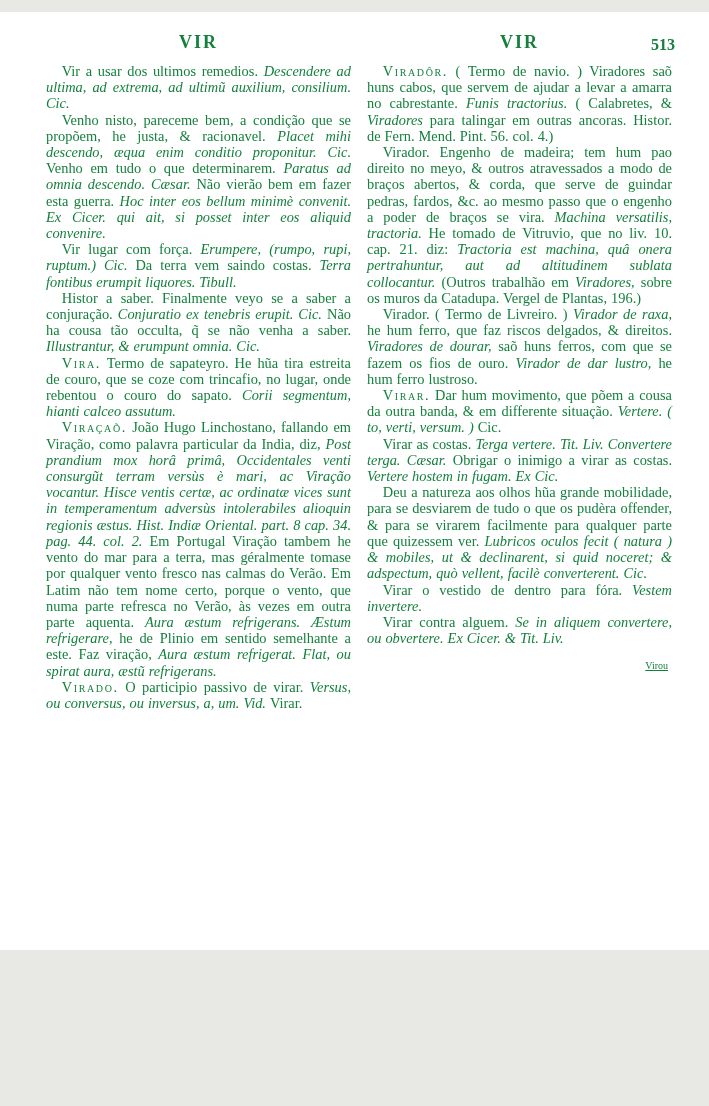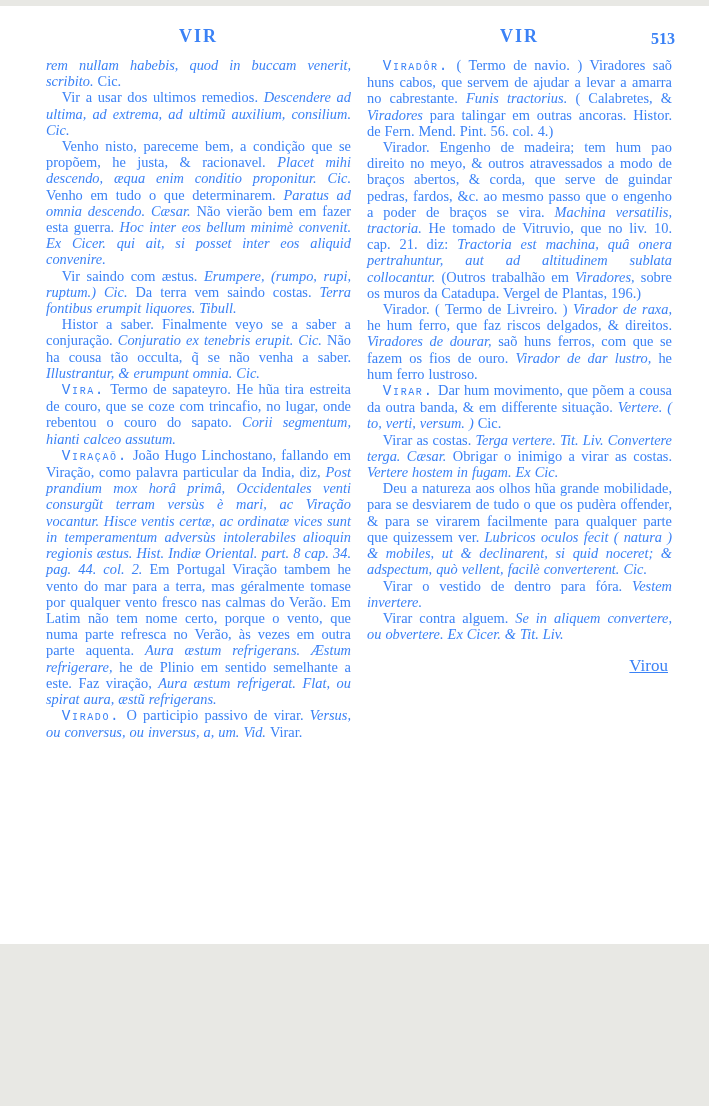--- a/index.html
+++ b/index.html
@@ -1,23 +1,23 @@
 <!DOCTYPE html>
 <html><head>
 <meta charset="utf-8">
 <style>
   * { margin: 0; padding: 0; box-sizing: border-box; }
   html, body { background: #e8e8e4; }
   .page {
     position: relative;
     width: 709px;
     height: 938px;
-    margin: 6px auto;
+    margin: 12px auto;
     background: #ffffff;
-    color: #3b82f6;
+    color: #15803d;
     font-family: "Liberation Serif", "DejaVu Serif", serif;
     overflow: hidden;
   }
   .header {
     position: relative;
     display: flex;
     padding: 20px 28px 6px 46px;
   }
   .running-title {
     flex: 0 0 305px;
@@ -44,46 +44,45 @@
   }
   .column.left { margin-right: 16px; }
   .para {
     font-size: 14.4px;
     line-height: 16.2px;
     text-indent: 1.1em;
     word-spacing: 0.4px;
   }
   .para.no-indent { text-indent: 0; }
   .seg-i { font-style: italic; }
-  .seg-sc { font-variant: small-caps; letter-spacing: 1.6px; font-family: Liberation Mono, monospace; }
+  .seg-sc { font-variant: small-caps; letter-spacing: 1.6px; }
   .catchword {
     text-align: right;
-    font-size: 17px;
+    font-size: 10px;
     margin-top: 14px;
     padding-right: 4px;
     text-decoration: underline;
   }
 </style>
 </head>
 <body>
 
 <div class="page">
 
   <div class="header">
     <div class="running-title left">VIR</div>
     <div class="running-title right">VIR</div>
     <div class="page-number">513</div>
   </div>
 
   <div class="columns">
     <div class="column left" id="left-column">
-        <p class="para no-indent"><span class="seg-i">rem nullam habebis, quod in buccam venerit, scribito. </span><span>Cic.</span></p>
         <p class="para"><span>Vir a usar dos ultimos remedios. </span><span class="seg-i">Descendere ad ultima, ad extrema, ad ultimũ auxilium, consilium. Cic.</span></p>
         <p class="para"><span>Venho nisto, pareceme bem, a condição que se propõem, he justa, &amp; racionavel. </span><span class="seg-i">Placet mihi descendo, æqua enim conditio proponitur. Cic. </span><span>Venho em tudo o que determinarem. </span><span class="seg-i">Paratus ad omnia descendo. Cæsar. </span><span>Não vierão bem em fazer esta guerra. </span><span class="seg-i">Hoc inter eos bellum minimè convenit. Ex Cicer. qui ait, si posset inter eos aliquid convenire.</span></p>
-        <p class="para"><span>Vir saindo com æstus. </span><span class="seg-i">Erumpere, (rumpo, rupi, ruptum.) Cic. </span><span>Da terra vem saindo costas. </span><span class="seg-i">Terra fontibus erumpit liquores. Tibull.</span></p>
+        <p class="para"><span>Vir lugar com força. </span><span class="seg-i">Erumpere, (rumpo, rupi, ruptum.) Cic. </span><span>Da terra vem saindo costas. </span><span class="seg-i">Terra fontibus erumpit liquores. Tibull.</span></p>
         <p class="para"><span>Histor a saber. Finalmente veyo se a saber a conjuração. </span><span class="seg-i">Conjuratio ex tenebris erupit. Cic. </span><span>Não ha cousa tão occulta, q̃ se não venha a saber. </span><span class="seg-i">Illustrantur, &amp; erumpunt omnia. Cic.</span></p>
         <p class="para"><span class="seg-sc">Vira.</span><span> Termo de sapateyro. He hũa tira estreita de couro, que se coze com trincafio, no lugar, onde rebentou o couro do sapato. </span><span class="seg-i">Corii segmentum, hianti calceo assutum.</span></p>
         <p class="para"><span class="seg-sc">Viraçaõ.</span><span> João Hugo Linchostano, fallando em Viração, como palavra particular da India, diz, </span><span class="seg-i">Post prandium mox horâ primâ, Occidentales venti consurgũt terram versùs è mari, ac Viração vocantur. Hisce ventis certæ, ac ordinatæ vices sunt in temperamentum adversùs intolerabiles alioquin regionis æstus. Hist. Indiæ Oriental. part. 8 cap. 34. pag. 44. col. 2. </span><span>Em Portugal Viração tambem he vento do mar para a terra, mas géralmente tomase por qualquer vento fresco nas calmas do Verão. Em Latim não tem nome certo, porque o vento, que numa parte refresca no Verão, às vezes em outra parte aquenta. </span><span class="seg-i">Aura æstum refrigerans. Æstum refrigerare, </span><span>he de Plinio em sentido semelhante a este. Faz viração, </span><span class="seg-i">Aura æstum refrigerat. Flat, ou spirat aura, æstũ refrigerans.</span></p>
         <p class="para"><span class="seg-sc">Virado.</span><span> O participio passivo de virar. </span><span class="seg-i">Versus, ou conversus, ou inversus, a, um. Vid. </span><span>Virar.</span></p>
       </div>
     <div class="column right" id="right-column">
     <p class="para"><span class="seg-sc">Viradôr.</span><span> ( Termo de navio. ) Viradores saõ huns cabos, que servem de ajudar a levar a amarra no cabrestante. </span><span class="seg-i">Funis tractorius. </span><span>( Calabretes, &amp; </span><span class="seg-i">Viradores </span><span>para talingar em outras ancoras. Histor. de Fern. Mend. Pint. 56. col. 4.)</span></p>
         <p class="para"><span>Virador. Engenho de madeira; tem hum pao direito no meyo, &amp; outros atravessados a modo de braços abertos, &amp; corda, que serve de guindar pedras, fardos, &amp;c. ao mesmo passo que o engenho a poder de braços se vira. </span><span class="seg-i">Machina versatilis, tractoria. </span><span>He tomado de Vitruvio, que no liv. 10. cap. 21. diz: </span><span class="seg-i">Tractoria est machina, quâ onera pertrahuntur, aut ad altitudinem sublata collocantur. </span><span>(Outros trabalhão em </span><span class="seg-i">Viradores, </span><span>sobre os muros da Catadupa. Vergel de Plantas, 196.)</span></p>
         <p class="para"><span>Virador. ( Termo de Livreiro. ) </span><span class="seg-i">Virador de raxa, </span><span>he hum ferro, que faz riscos delgados, &amp; direitos. </span><span class="seg-i">Viradores de dourar, </span><span>saõ huns ferros, com que se fazem os fios de ouro. </span><span class="seg-i">Virador de dar lustro, </span><span>he hum ferro lustroso.</span></p>
         <p class="para"><span class="seg-sc">Virar.</span><span> Dar hum movimento, que põem a cousa da outra banda, &amp; em differente situação. </span><span class="seg-i">Vertere. ( to, verti, versum. ) </span><span>Cic.</span></p>

